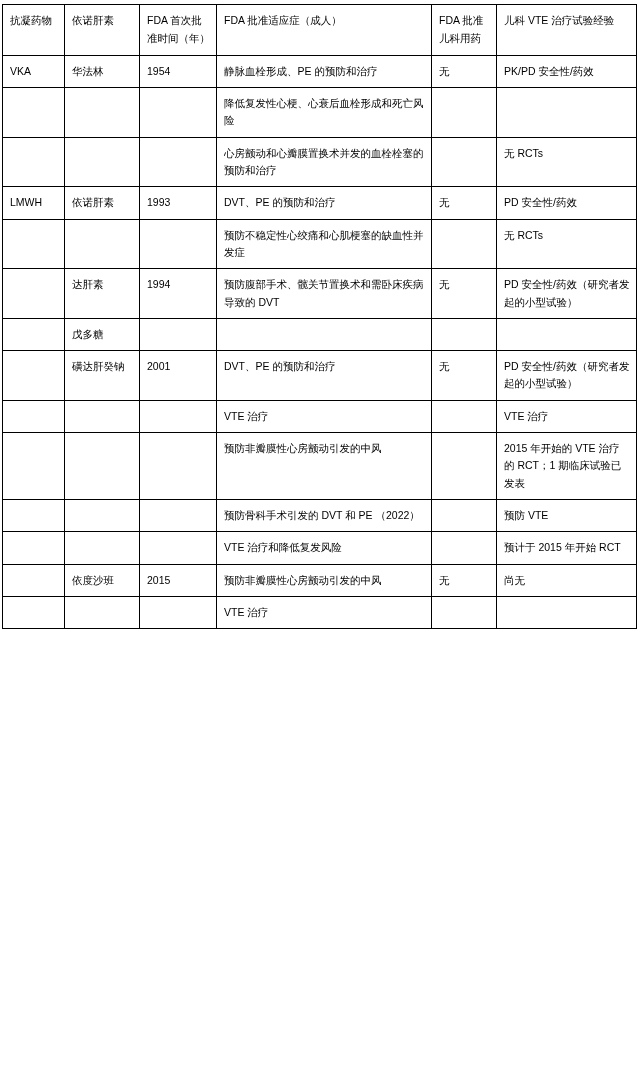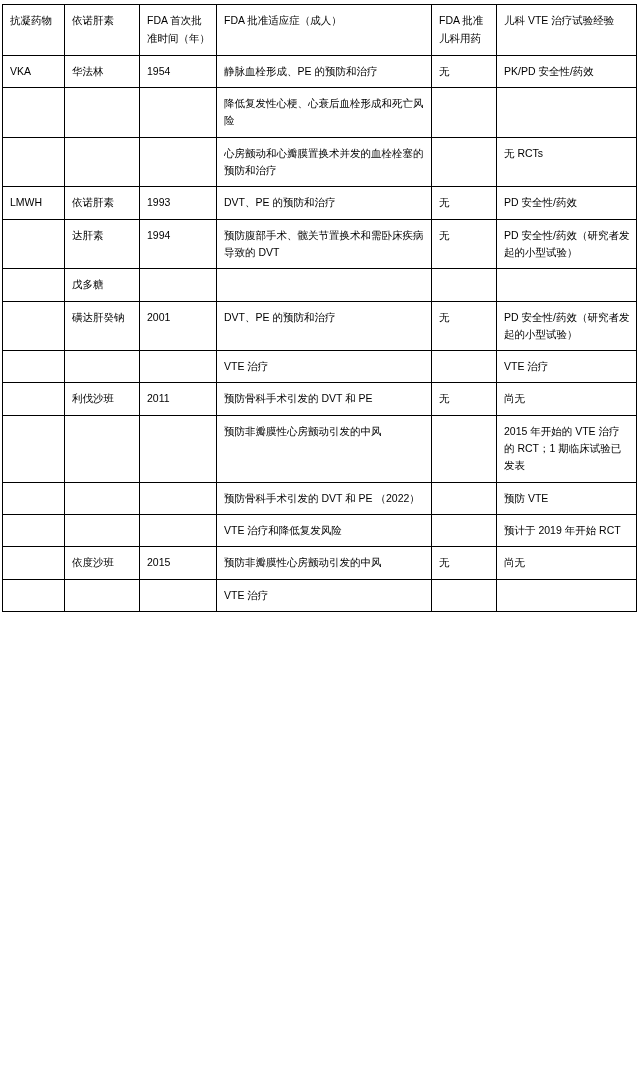--- a/index.html
+++ b/index.html
@@ -108,20 +108,28 @@
 
       <tr>
         <td>LMWH</td>
         <td>依诺肝素</td>
         <td>1993</td>
         <td class="just">DVT、PE 的预防和治疗</td>
         <td>无</td>
         <td>PD 安全性/药效</td>
       </tr>
 
+      <tr>
+        <td></td>
+        <td></td>
+        <td></td>
+        <td class="just">预防不稳定性心绞痛和心肌梗塞的缺血性并发症</td>
+        <td></td>
+        <td>无 RCTs</td>
+      </tr>
 
       <tr>
         <td></td>
         <td>达肝素</td>
         <td>1994</td>
         <td class="just">预防腹部手术、髋关节置换术和需卧床疾病导致的 DVT</td>
         <td>无</td>
         <td class="just">PD 安全性/药效（研究者发起的小型试验）</td>
       </tr>
 
@@ -147,28 +155,20 @@
       <tr>
         <td></td>
         <td></td>
         <td></td>
         <td class="just">VTE 治疗</td>
         <td></td>
         <td>VTE 治疗</td>
       </tr>
 
 
-      <tr>
-        <td></td>
-        <td>利伐沙班</td>
-        <td>2011</td>
-        <td class="just">预防骨科手术引发的 DVT 和 PE</td>
-        <td>无</td>
-        <td>尚无</td>
-      </tr>
 
       <tr>
         <td></td>
         <td></td>
         <td></td>
         <td class="just">预防非瓣膜性心房颤动引发的中风</td>
         <td></td>
         <td class="just">2015 年开始的 VTE 治疗的 RCT；1 期临床试验已发表</td>
       </tr>
 
@@ -181,21 +181,21 @@
         <td></td>
         <td>预防 VTE</td>
       </tr>
 
       <tr>
         <td></td>
         <td></td>
         <td></td>
         <td class="just">VTE 治疗和降低复发风险</td>
         <td></td>
-        <td>预计于 2019 年开始 RCT</td>
+        <td>预计于 2015 年开始 RCT</td>
       </tr>
 
       <tr>
         <td></td>
         <td>依度沙班</td>
         <td>2015</td>
         <td class="just">预防非瓣膜性心房颤动引发的中风</td>
         <td>无</td>
         <td>尚无</td>
       </tr>

